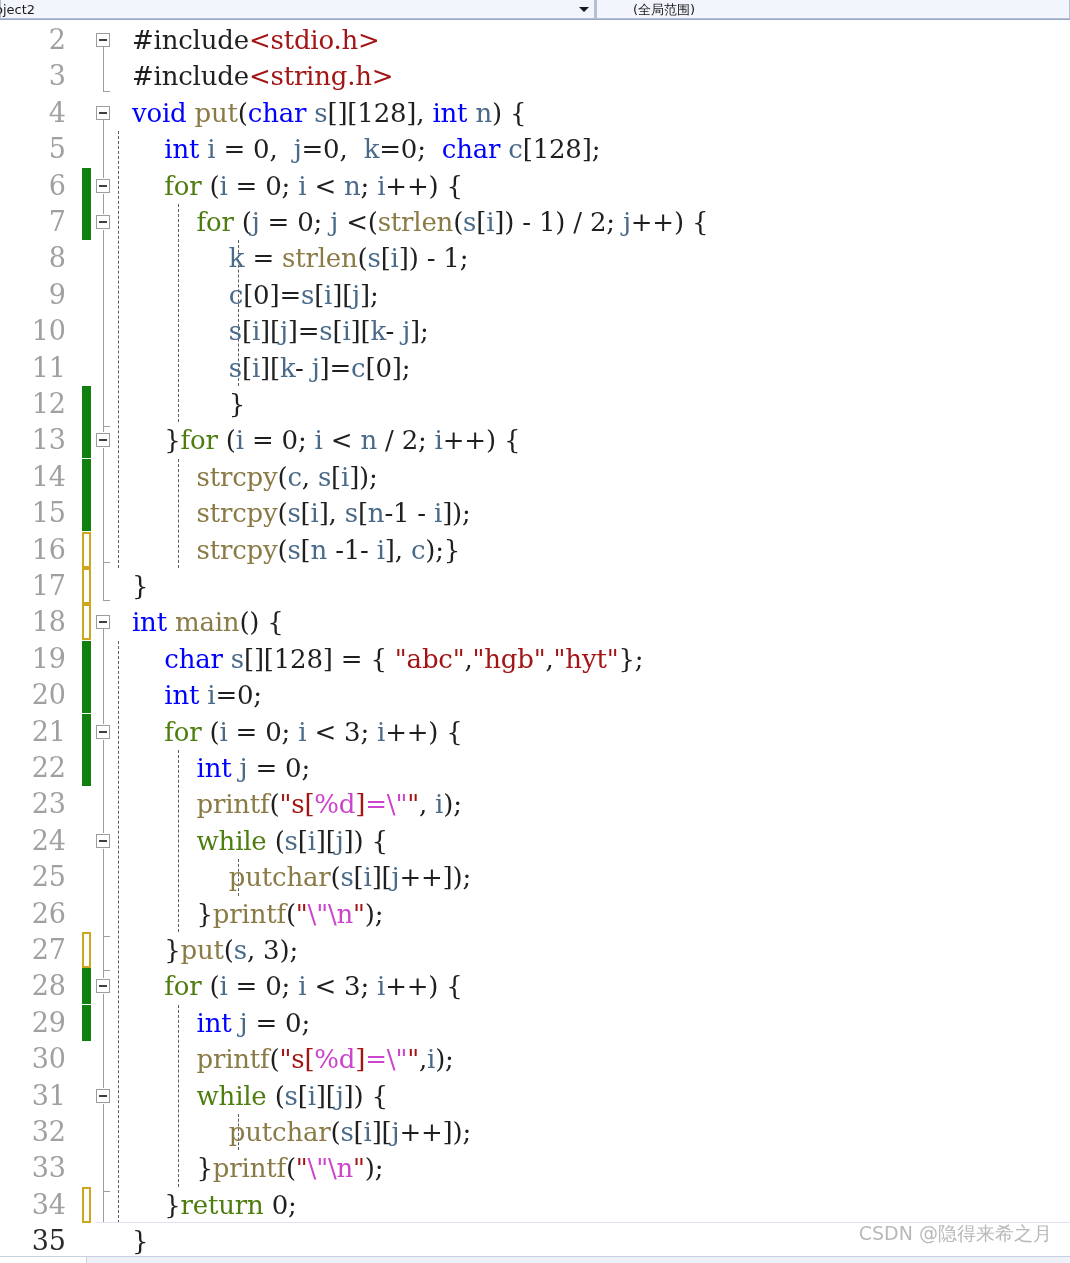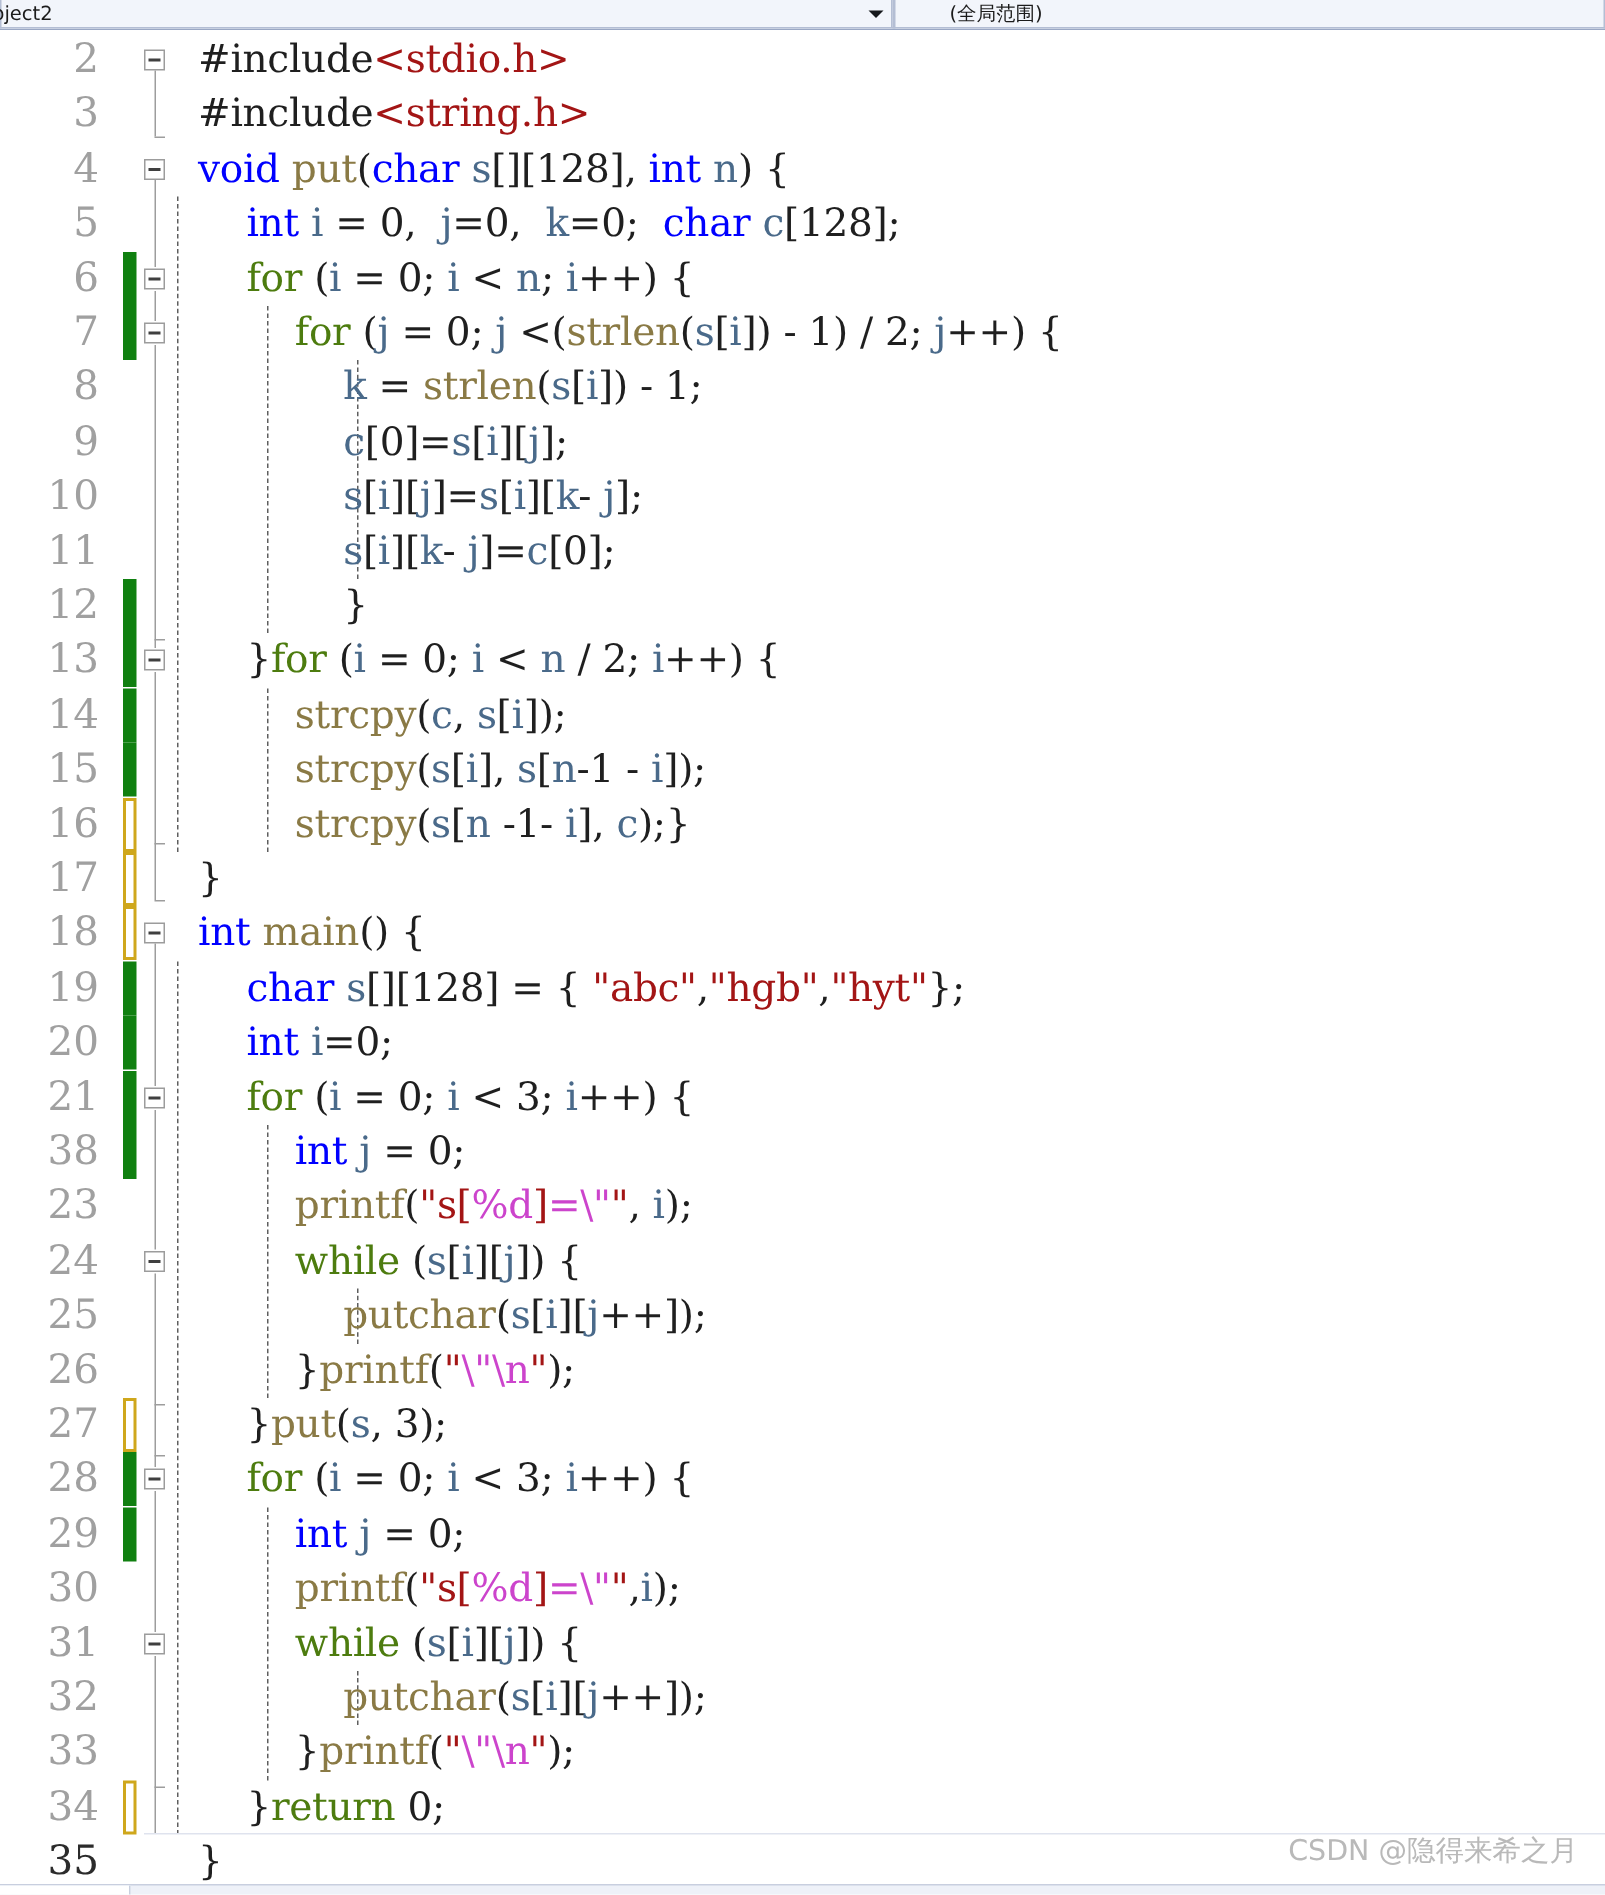--- a/index.html
+++ b/index.html
@@ -343,21 +343,21 @@
         <div class="changebar saved"></div>
         <div class="code"><span class="pun">    </span><span class="kw">int</span><span class="pun"> </span><span class="var">i</span><span class="pun">=0;</span></div>
       </div>
       <div class="row" style="top: 693.6px;">
         <div class="lineno">21</div>
         <div class="changebar saved"></div>
         <div class="fold"></div>
         <div class="code"><span class="pun">    </span><span class="ctl">for</span><span class="pun"> (</span><span class="var">i</span><span class="pun"> = 0; </span><span class="var">i</span><span class="pun"> &lt; 3; </span><span class="var">i</span><span class="pun">++) {</span></div>
       </div>
       <div class="row" style="top: 730px;">
-        <div class="lineno">38</div>
+        <div class="lineno">22</div>
         <div class="changebar saved"></div>
         <div class="code"><span class="pun">        </span><span class="kw">int</span><span class="pun"> </span><span class="var">j</span><span class="pun"> = 0;</span></div>
       </div>
       <div class="row" style="top: 766.4px;">
         <div class="lineno">23</div>
         <div class="code"><span class="pun">        </span><span class="fn">printf</span><span class="pun">(</span><span class="str">"s[</span><span class="esc">%d</span><span class="str">]</span><span class="esc">=\"</span><span class="str">"</span><span class="pun">, </span><span class="var">i</span><span class="pun">);</span></div>
       </div>
       <div class="row" style="top: 802.8px;">
         <div class="lineno">24</div>
         <div class="fold"></div>

